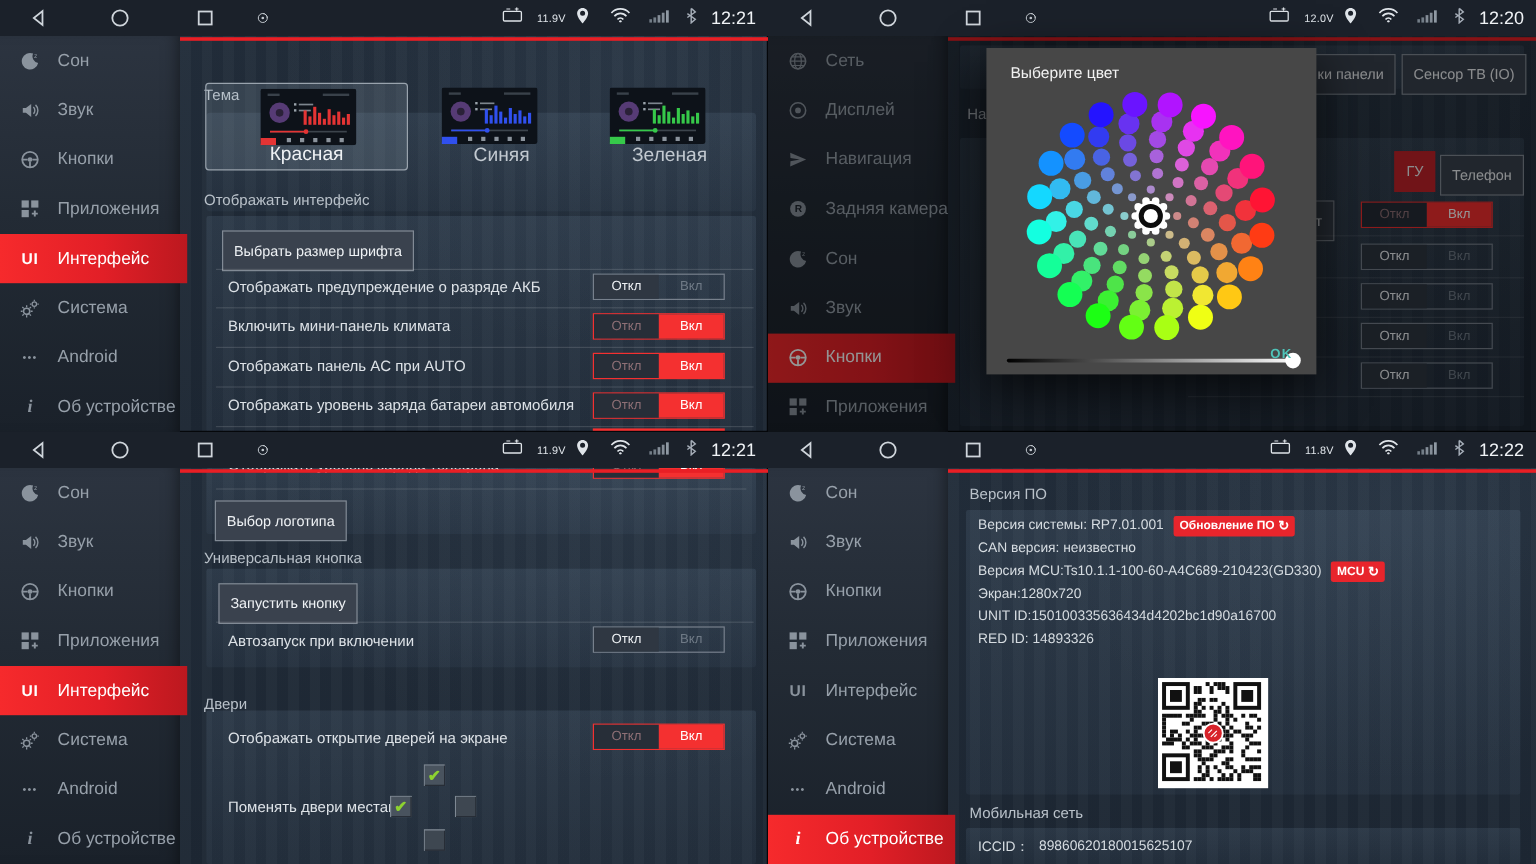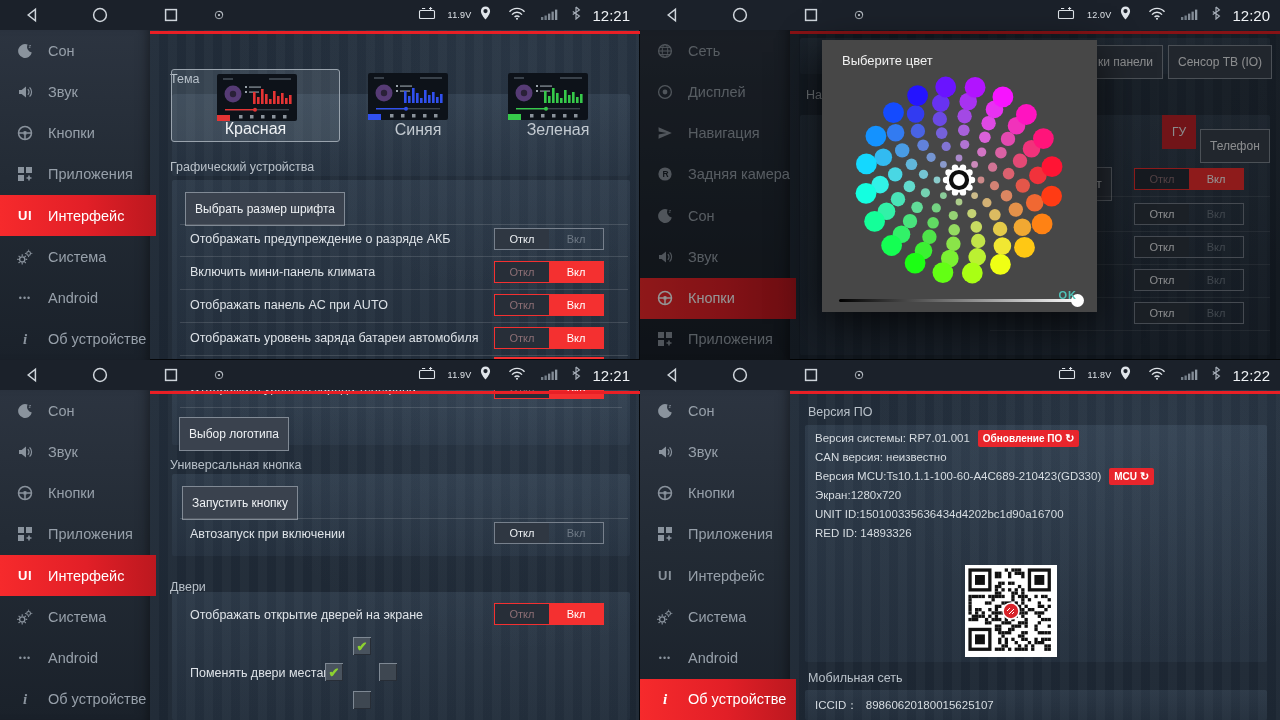--- a/index.html
+++ b/index.html
@@ -177,21 +177,21 @@
               <circle cx="38" cy="35.7" r="2" fill="#36c94a"></circle>
               <rect x="0" y="41" width="13" height="6" fill="#36c94a"></rect>
               <rect x="22" y="41" width="3.5" height="3.5" fill="#8b939c"></rect>
               <rect x="33" y="41" width="3.5" height="3.5" fill="#8b939c"></rect>
               <rect x="44" y="41" width="3.5" height="3.5" fill="#8b939c"></rect>
               <rect x="55" y="41" width="3.5" height="3.5" fill="#8b939c"></rect>
               <rect x="66" y="41" width="3.5" height="3.5" fill="#8b939c"></rect>
             </svg></div>
           <div class="tlabel">Зеленая</div>
         </div>
-        <div class="sec" style="left: 20px; top: 130px;">Графический устройства</div>
+        <div class="sec" style="left: 20px; top: 130px;">Отображать интерфейс</div>
         <div class="panel" style="left: 22px; top: 150px; width: 458px; height: 180px;"></div>
         <div class="btn" style="left: 35px; top: 162px;">Выбрать размер шрифта</div>
         <div class="divider" style="left: 30px; top: 194px; width: 448px;"></div>
         <div class="rowlab" style="left: 40px; top: 202px;">Отображать предупреждение о разряде АКБ</div>
         <div class="toggle off" style="left: 344px; top: 198px;">
           <span class="seg seg-off">Откл</span>
           <span class="seg seg-on">Вкл</span>
         </div>
         <div class="divider" style="left: 30px; top: 226px; width: 448px;"></div>
         <div class="rowlab" style="left: 40px; top: 235px;">Включить мини-панель климата</div>
@@ -339,21 +339,21 @@
       </div>
       <div class="redline" style="left: 150px; width: 490px;"></div>
     </section>
   <section class="quadrant" id="q1">
       <div class="content">
         <div class="panel" style="left: 10px; top: 8px; width: 470px; height: 36px;"></div>
         <div class="btn" style="left: 298px; top: 15px;">ки панели</div>
         <div class="btn" style="left: 378px; top: 15px;">Сенсор ТВ (IO)</div>
         <div class="sec" style="left: 16px; top: 58px;">Нас</div>
         <div class="panel" style="left: 10px; top: 85px; width: 470px; height: 240px;"></div>
-        <div class="btn" style="left: 372px; top: 85px; height: 19px; background: rgb(195, 36, 42); border-color: rgb(195, 36, 42);">ГУ</div>
+        <div class="btn" style="left: 372px; top: 96px; height: 19px; background: rgb(195, 36, 42); border-color: rgb(195, 36, 42);">ГУ</div>
         <div class="btn" style="left: 410px; top: 99px; height: 19px;">Телефон</div>
         <div class="btn" style="left: 290px; top: 137px; height: 20px;">ет</div>
         <div class="toggle on" style="left: 344px; top: 138px;">
           <span class="seg seg-off">Откл</span>
           <span class="seg seg-on">Вкл</span>
         </div>
         <div class="divider" style="left: 200px; top: 166px; width: 280px; background: rgba(255, 255, 255, 0.1);"></div>
         <div class="toggle off" style="left: 344px; top: 173px;">
           <span class="seg seg-off">Откл</span>
           <span class="seg seg-on">Вкл</span>

